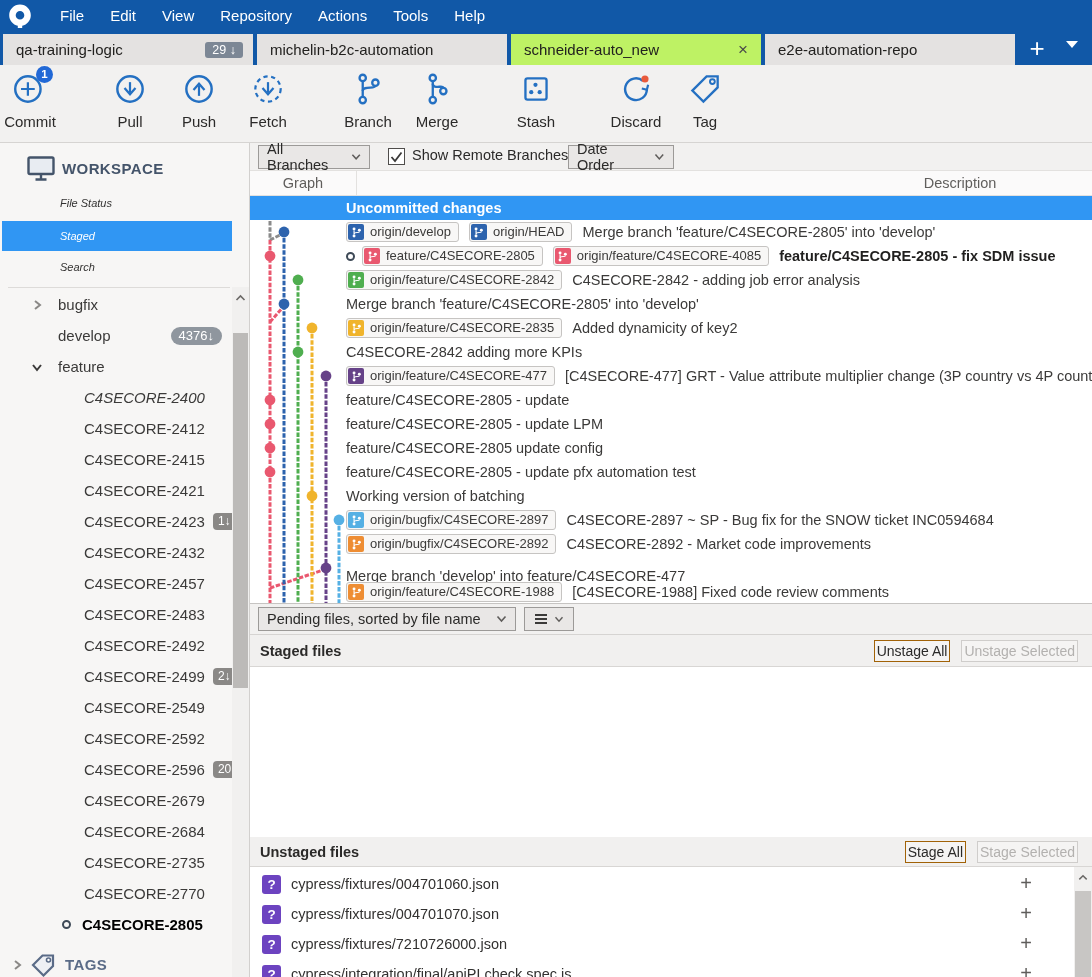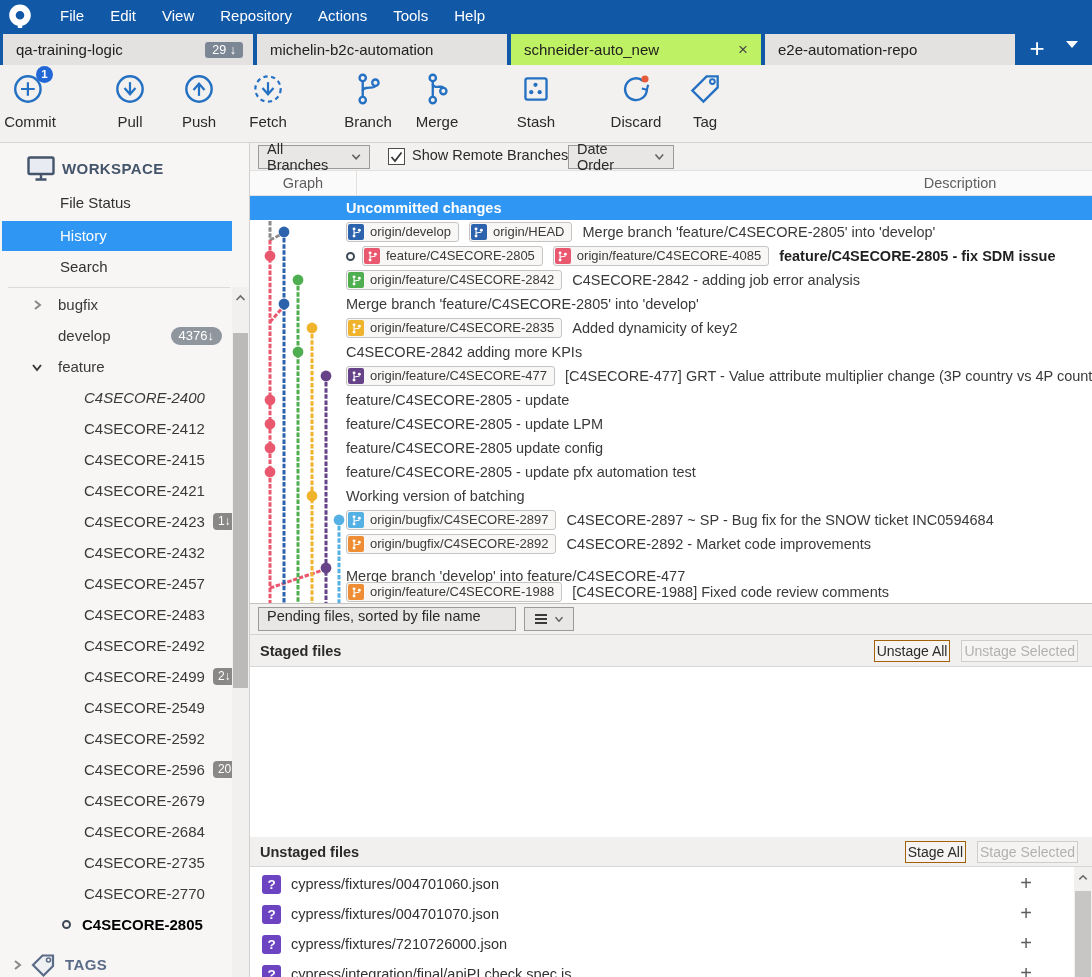--- a/index.html
+++ b/index.html
@@ -27,21 +27,21 @@
   .tool-item { position:absolute; top:5px; width:84px; text-align:center; }
   .tool-icon { position:relative; display:inline-block; width:38px; height:38px; }
   .tool-label { display:block; margin-top:2px; font-size:15px; color:#2b2a29; }
   .tool-count { position:absolute; top:-4px; right:-4px; min-width:17px; height:17px; background:#2168d6; border-radius:9px; color:#fff; font-size:11.5px; font-weight:bold; line-height:17px; padding:0 2px; }
 
   
   #sidebar { position:absolute; left:0; top:143px; width:250px; height:834px; background:#f7f6f5; border-right:1px solid #d2d0ce; overflow:hidden; }
   .side-row { position:absolute; left:0; width:232px; height:31px; display:flex; align-items:center; }
   .side-label { font-size:15px; color:#3b3a39; white-space:nowrap; }
   .side-section { font-weight:bold; color:#44546a; letter-spacing:.4px; }
-  .nav-item { position:absolute; left:0; width:232px; height:28px; line-height:28px; padding-left:60px; font-size:15px; color:#323130; }
+  .nav-item { position:absolute; left:0; width:232px; height:28px; line-height:28px; padding-left:60px; font-size:11px; color:#323130;font-style:italic; }
   .nav-item.selected { left:2px; width:230px; background:#3096f3; color:#fff; height:30px; line-height:30px; padding-left:58px; }
   .side-divider { position:absolute; left:8px; width:222px; height:1px; background:#ddDbd9; background:#dddbd9; }
   .side-badge { margin-left:auto; margin-right:10px; background:#8f969e; color:#fff; font-size:13px; padding:1px 8px 2px; border-radius:9px; white-space:nowrap; }
   .side-badge-sm { margin-left:8px; background:#8a8886; color:#fff; font-size:12px; padding:1px 5px 2px; border-radius:4px; white-space:nowrap; }
   .chev { display:inline-flex; width:14px; height:14px; }
   .cur-ring { display:inline-block; width:9px; height:9px; border:2.6px solid #3e4a57; border-radius:50%; background:#f7f6f5; }
   #side-scroll { position:absolute; left:232px; top:144px; width:17px; height:690px; background:#f1f0ef; }
   #side-thumb { position:absolute; left:1px; top:46px; width:15px; height:355px; background:#bcbab8; }
   .scroll-chev { position:absolute; left:2px; top:4px; }
 
@@ -191,21 +191,21 @@
       <span style="margin-left:26px;display:inline-flex;">
         <svg width="30" height="27" viewBox="0 0 30 27">
             <rect x="2.5" y="2.5" width="25" height="16.5" rx="1.5" fill="#e8ecf2" stroke="#44546a" stroke-width="2.4"></rect>
             <path d="M9.5 24.5 h11 M15 19.5 v5" stroke="#44546a" stroke-width="2.4"></path>
           </svg>
       </span>
       <span class="side-label side-section" style="margin-left:6px;">WORKSPACE</span>
     </div>
     <div id="nav-items">
         <div class="nav-item" style="top: 46px;">File Status</div>
-        <div class="nav-item selected" style="top: 78px;">History</div>
+        <div class="nav-item selected" style="top: 78px;">Staged</div>
         <div class="nav-item" style="top: 110px;">Search</div>
       </div>
     <div class="side-divider" style="top:144px;"></div>
     <div id="branch-items">
         <div class="side-row" style="top: 146px;">
           <span class="chev" style="margin-left:30px;">
             <svg width="14" height="14" viewBox="0 0 14 14">
               <polyline points="5,3 10,7 5,11" fill="none" stroke="#8a8886" stroke-width="2"></polyline>
             </svg>
           </span>
@@ -542,21 +542,21 @@
                 </svg>
               </span>
               <span>origin/feature/C4SECORE-1988</span>
             </span>
             <span>[C4SECORE-1988] Fixed code review comments</span>
           </div>
         </div>
     </div>
 
     <div id="pendingbar">
-      <div class="dd-btn" style="left:8px;top:3px;width:258px;flex-direction:column;">
+      <div class="dd-btn" style="left:8px;top:3px;width:258px;">
         <span style="margin-right:auto;">Pending files, sorted by file name</span>
         <svg width="11" height="8" viewBox="0 0 11 8">
             <polyline points="1.5,1.5 5.5,6 9.5,1.5" fill="none" stroke="#5f5d5b" stroke-width="1.6"></polyline>
           </svg>
       </div>
       <div class="dd-btn" style="left:274px;top:3px;width:50px;justify-content:center;gap:6px;">
         <svg width="14" height="12" viewBox="0 0 14 12">
             <path d="M1 2 h12 M1 6 h12 M1 10 h12" stroke="#3b3a39" stroke-width="1.8"></path>
           </svg>
         <svg width="10" height="7" viewBox="0 0 11 8">

